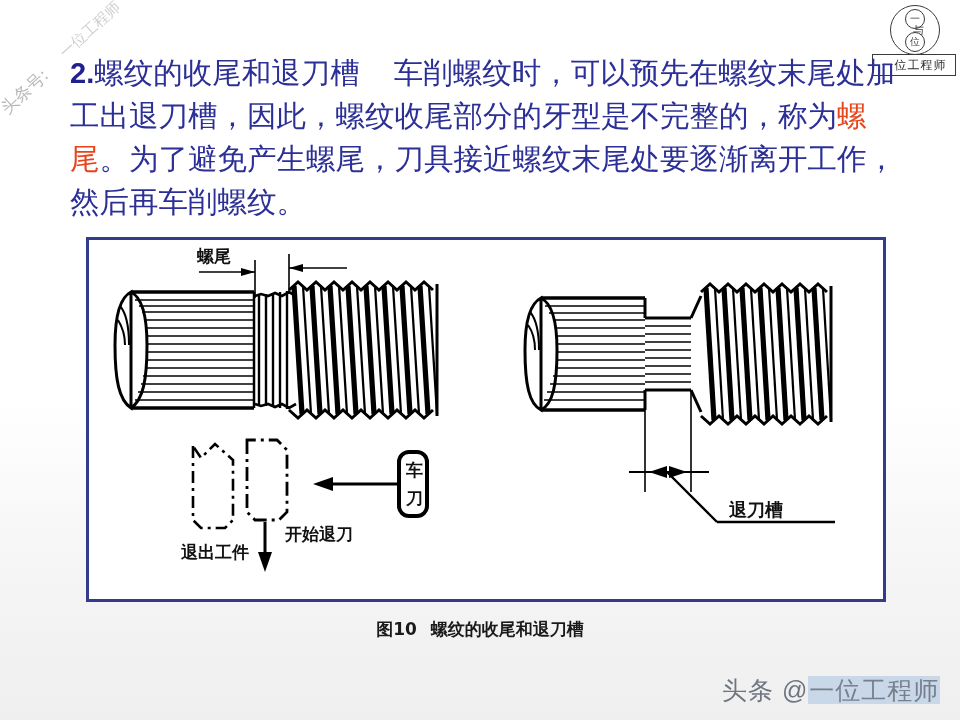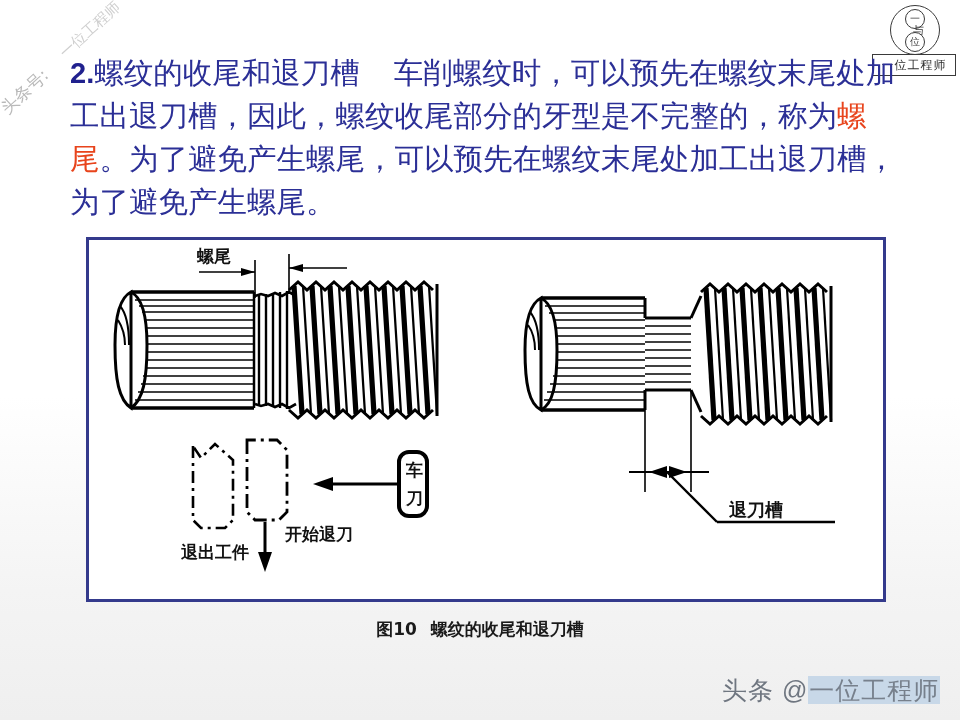--- a/index.html
+++ b/index.html
@@ -185,21 +185,21 @@
     <div class="sub b">位</div>
     <div class="plate">一位工程师</div>
   </div>
 
   <div id="wm-left">
     <span class="w1">头条号:</span>
     <span class="w2">一位工程师</span>
   </div>
 
   <div id="para">
-    <span class="num">2.</span><span class="head">螺纹的收尾和退刀槽</span><span class="gap"></span><span>车削螺纹时，可以预先在螺纹末尾处加工出退刀槽，因此，螺纹收尾部分的牙型是不完整的，称为</span><span class="hi">螺尾</span><span>。为了避免产生螺尾，可以预先在螺纹末尾处加工出退刀槽，为了避免产生螺尾。</span>
+    <span class="num">2.</span><span class="head">螺纹的收尾和退刀槽</span><span class="gap"></span><span>车削螺纹时，可以预先在螺纹末尾处加工出退刀槽，因此，螺纹收尾部分的牙型是不完整的，称为</span><span class="hi">螺尾</span><span>。为了避免产生螺尾，刀具接近螺纹末尾处要逐渐离开工作，然后再车削螺纹。</span>
   </div>
 
   <div id="figure">
     <svg id="fig-svg" width="794" height="359" viewBox="0 0 794 359">
 
       <g>
 
         <g>
           <path d="M42,52 C30,58 26,78 26,105 C26,140 30,160 42,168
                    L42,168 L42,52 Z" fill="#ffffff" stroke="#000" stroke-width="3"></path>

